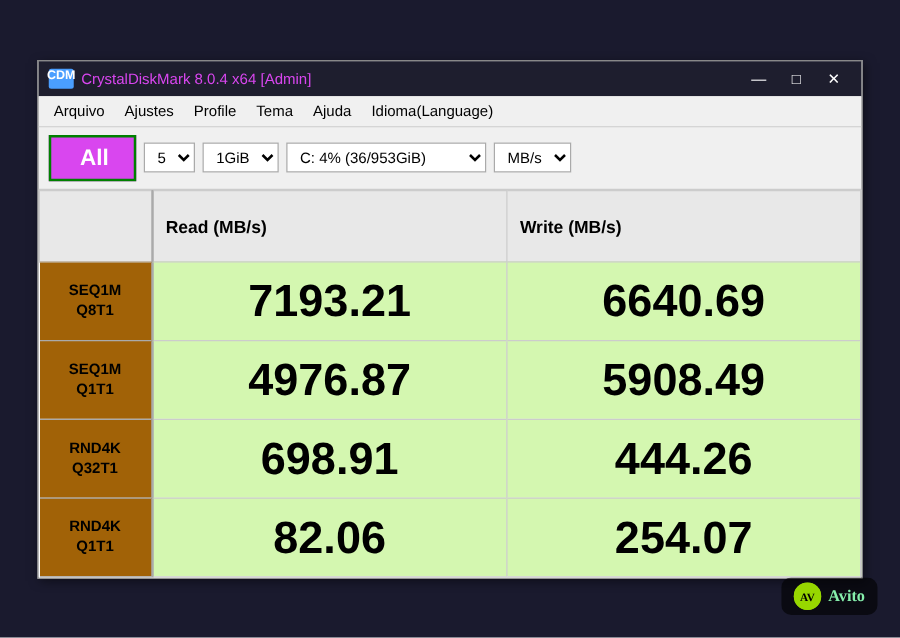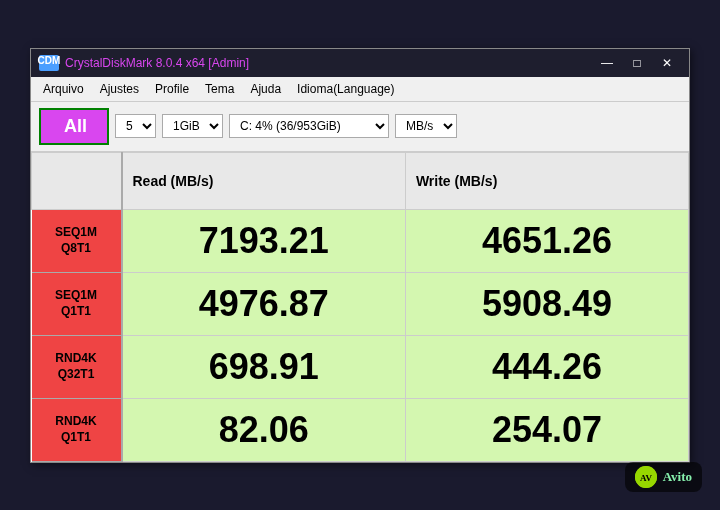--- a/index.html
+++ b/index.html
@@ -139,21 +139,21 @@
 
     .header-row td:first-child {
       border-right: 2px solid #aaa;
     }
 
     .data-row {
       border-bottom: 1px solid #ccc;
     }
 
     .row-label {
-      background: #ef4444;
+      background: #a16207;
       font-weight: bold;
       font-size: 12px;
       text-align: center;
       padding: 10px 8px;
       border-right: 2px solid #aaa;
       border-bottom: 1px solid #aaa;
       width: 90px;
       color: #000;
       line-height: 1.3;
     }
@@ -254,21 +254,21 @@
       <tr class="header-row">
         <td style="width:90px;"></td>
         <td>Read (MB/s)</td>
         <td>Write (MB/s)</td>
       </tr>
     </thead>
     <tbody id="table-body">
     <tr class="data-row">
           <td class="row-label">SEQ1M<br>Q8T1</td>
           <td class="row-value">7193.21</td>
-          <td class="row-value write">4651.26</td>
+          <td class="row-value write">6640.69</td>
         </tr>
         <tr class="data-row">
           <td class="row-label">SEQ1M<br>Q1T1</td>
           <td class="row-value">4976.87</td>
           <td class="row-value write">5908.49</td>
         </tr>
         <tr class="data-row">
           <td class="row-label">RND4K<br>Q32T1</td>
           <td class="row-value">698.91</td>
           <td class="row-value write">444.26</td>

